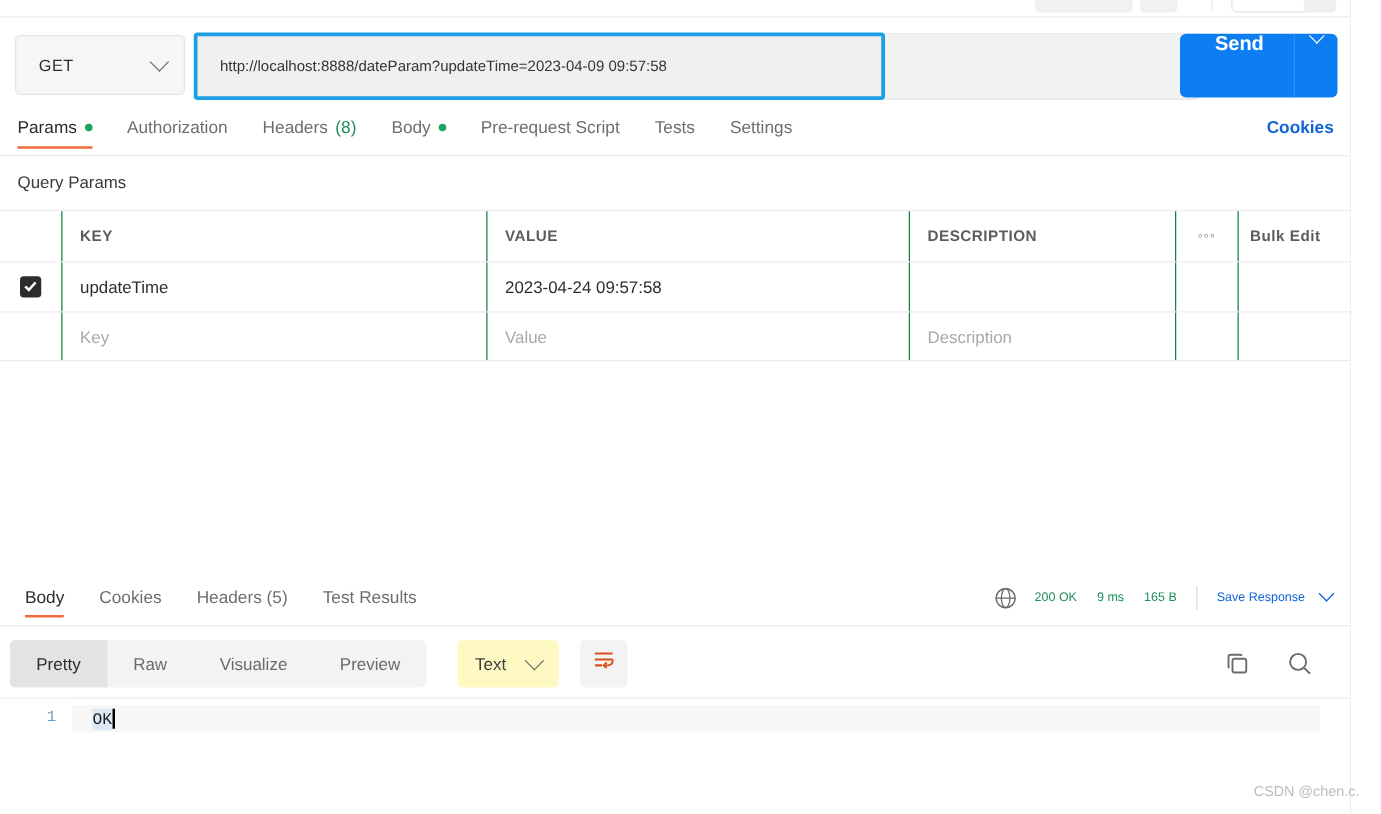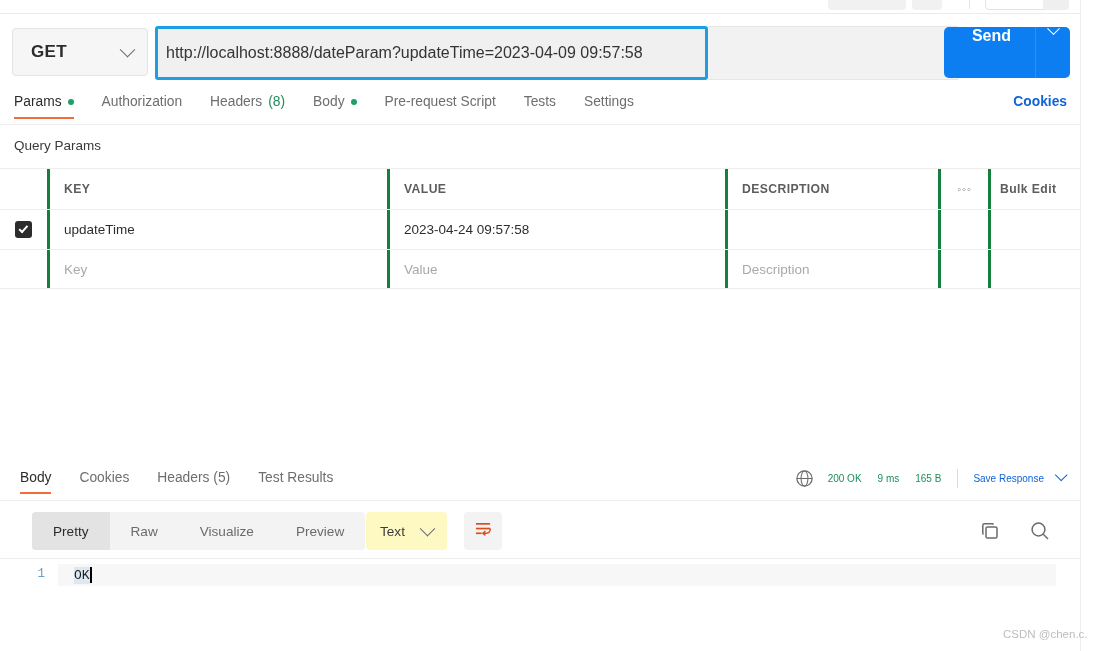--- a/index.html
+++ b/index.html
@@ -46,33 +46,33 @@
 
   
   .urlbar { position: absolute; left: 0; top: 22px; width: 1080px; height: 62px; }
   .method-box {
     position: absolute; left: 12px; top: 6px; width: 136px; height: 48px;
     background: #f6f6f6; border: 1px solid #e4e4e4; border-radius: 4px;
     display: flex; align-items: center; justify-content: space-between;
     padding: 0 14px 0 18px; cursor: pointer;
   }
   .method-label {
-    font-size: 17px; font-weight: bold; color: #2c2c2c; letter-spacing: .4px;
+    font-size: 13px; font-weight: normal; color: #2c2c2c; letter-spacing: .4px;
   }
   .chev {
     width: 11px; height: 11px; border-right: 1.6px solid #6b6b6b;
     border-bottom: 1.6px solid #6b6b6b; transform: rotate(45deg) translate(-2px,-2px);
   }
   .url-input-wrap {
     position: absolute; left: 155px; top: 4px; width: 553px; height: 54px;
     border: 3px solid #1ca0e3; border-radius: 3px; background: #f0f0f0;
     display: flex; align-items: center;
   }
   .url-text {
-    font-size: 16px; color: #343434; padding-left: 8px;
+    font-size: 12px; color: #343434; padding-left: 18px;
     white-space: nowrap; overflow: hidden;
   }
   .url-rest {
     position: absolute; left: 708px; top: 4px; width: 252px; height: 54px;
     background: #f2f2f2; border: 1px solid #e6e6e6; border-left: none; border-radius: 0 4px 4px 0;
   }
   .send-btn {
     position: absolute; left: 944px; top: 5px; width: 126px; height: 51px;
     background: #0c7ef2; border-radius: 5px; cursor: pointer;
     display: flex; align-items: flex-start;
@@ -117,21 +117,21 @@
     position: absolute; left: 14px; top: 138px; font-size: 13.5px; color: #3a3a3a; text-align: right;
   }
   .params-table {
     position: absolute; left: 0; top: 168px; width: 1080px;
   }
   .ptr { display: flex; width: 1080px; border-top: 1px solid #ededed; }
   .ptr.head { background: #ffffff; height: 41px; }
   .ptr.row { height: 40px; }
   .ptr.last { border-bottom: 1px solid #ededed; }
   .pc {
-    border-right: 3px solid #15803d; display: flex; align-items: center;
+    border-right: 1px solid #15803d; display: flex; align-items: center;
     font-size: 13.5px; color: #2e2e2e; padding-left: 14px; overflow: hidden;
   }
   .pc.check { width: 50px; justify-content: center; padding-left: 0; }
   .pc.key { width: 340px; }
   .pc.value { width: 338px; }
   .pc.desc { width: 213px; }
   .pc.dots { width: 50px; justify-content: center; padding-left: 0; cursor: pointer; }
   .pc.bulk { width: 89px; border-right: none; font-weight: bold; color: #2c2c2c;
              font-size: 13.5px; cursor: pointer; padding-left: 9px; }
   .ptr.head .pc { color: #5d5d5d; font-size: 12.2px; font-weight: bold; letter-spacing: .4px; }
@@ -175,21 +175,21 @@
   .save-resp { color: #1064d6; font-weight: normal; cursor: pointer; white-space: nowrap; }
   .chev-b {
     width: 9px; height: 9px; border-right: 1.7px solid #1064d6; border-bottom: 1.7px solid #1064d6;
     transform: rotate(45deg) translate(-2px,-3px); margin-left: 12px; margin-right: 4px;
   }
 
   
   .resp-tool { position: absolute; left: 0; top: 512px; width: 1080px; height: 38px; }
   .seg {
     position: absolute; left: 8px; top: 0; height: 38px; background: #f3f3f3; border-radius: 4px;
-    display: flex; align-items: center; overflow: hidden; margin-left: 24px;
+    display: flex; align-items: center; overflow: hidden;
   }
   .seg-item {
     padding: 0 21px; height: 38px; display: flex; align-items: center;
     font-size: 13.6px; color: #6b6b6b; cursor: pointer;
   }
   .seg-item.active { background: #e3e3e3; color: #2c2c2c; }
   .fmt-box {
     position: absolute; left: 366px; top: 0; height: 38px; background: #fef9c3;
     border-radius: 4px; display: flex; align-items: center; gap: 17px;
     padding: 0 14px; cursor: pointer;

